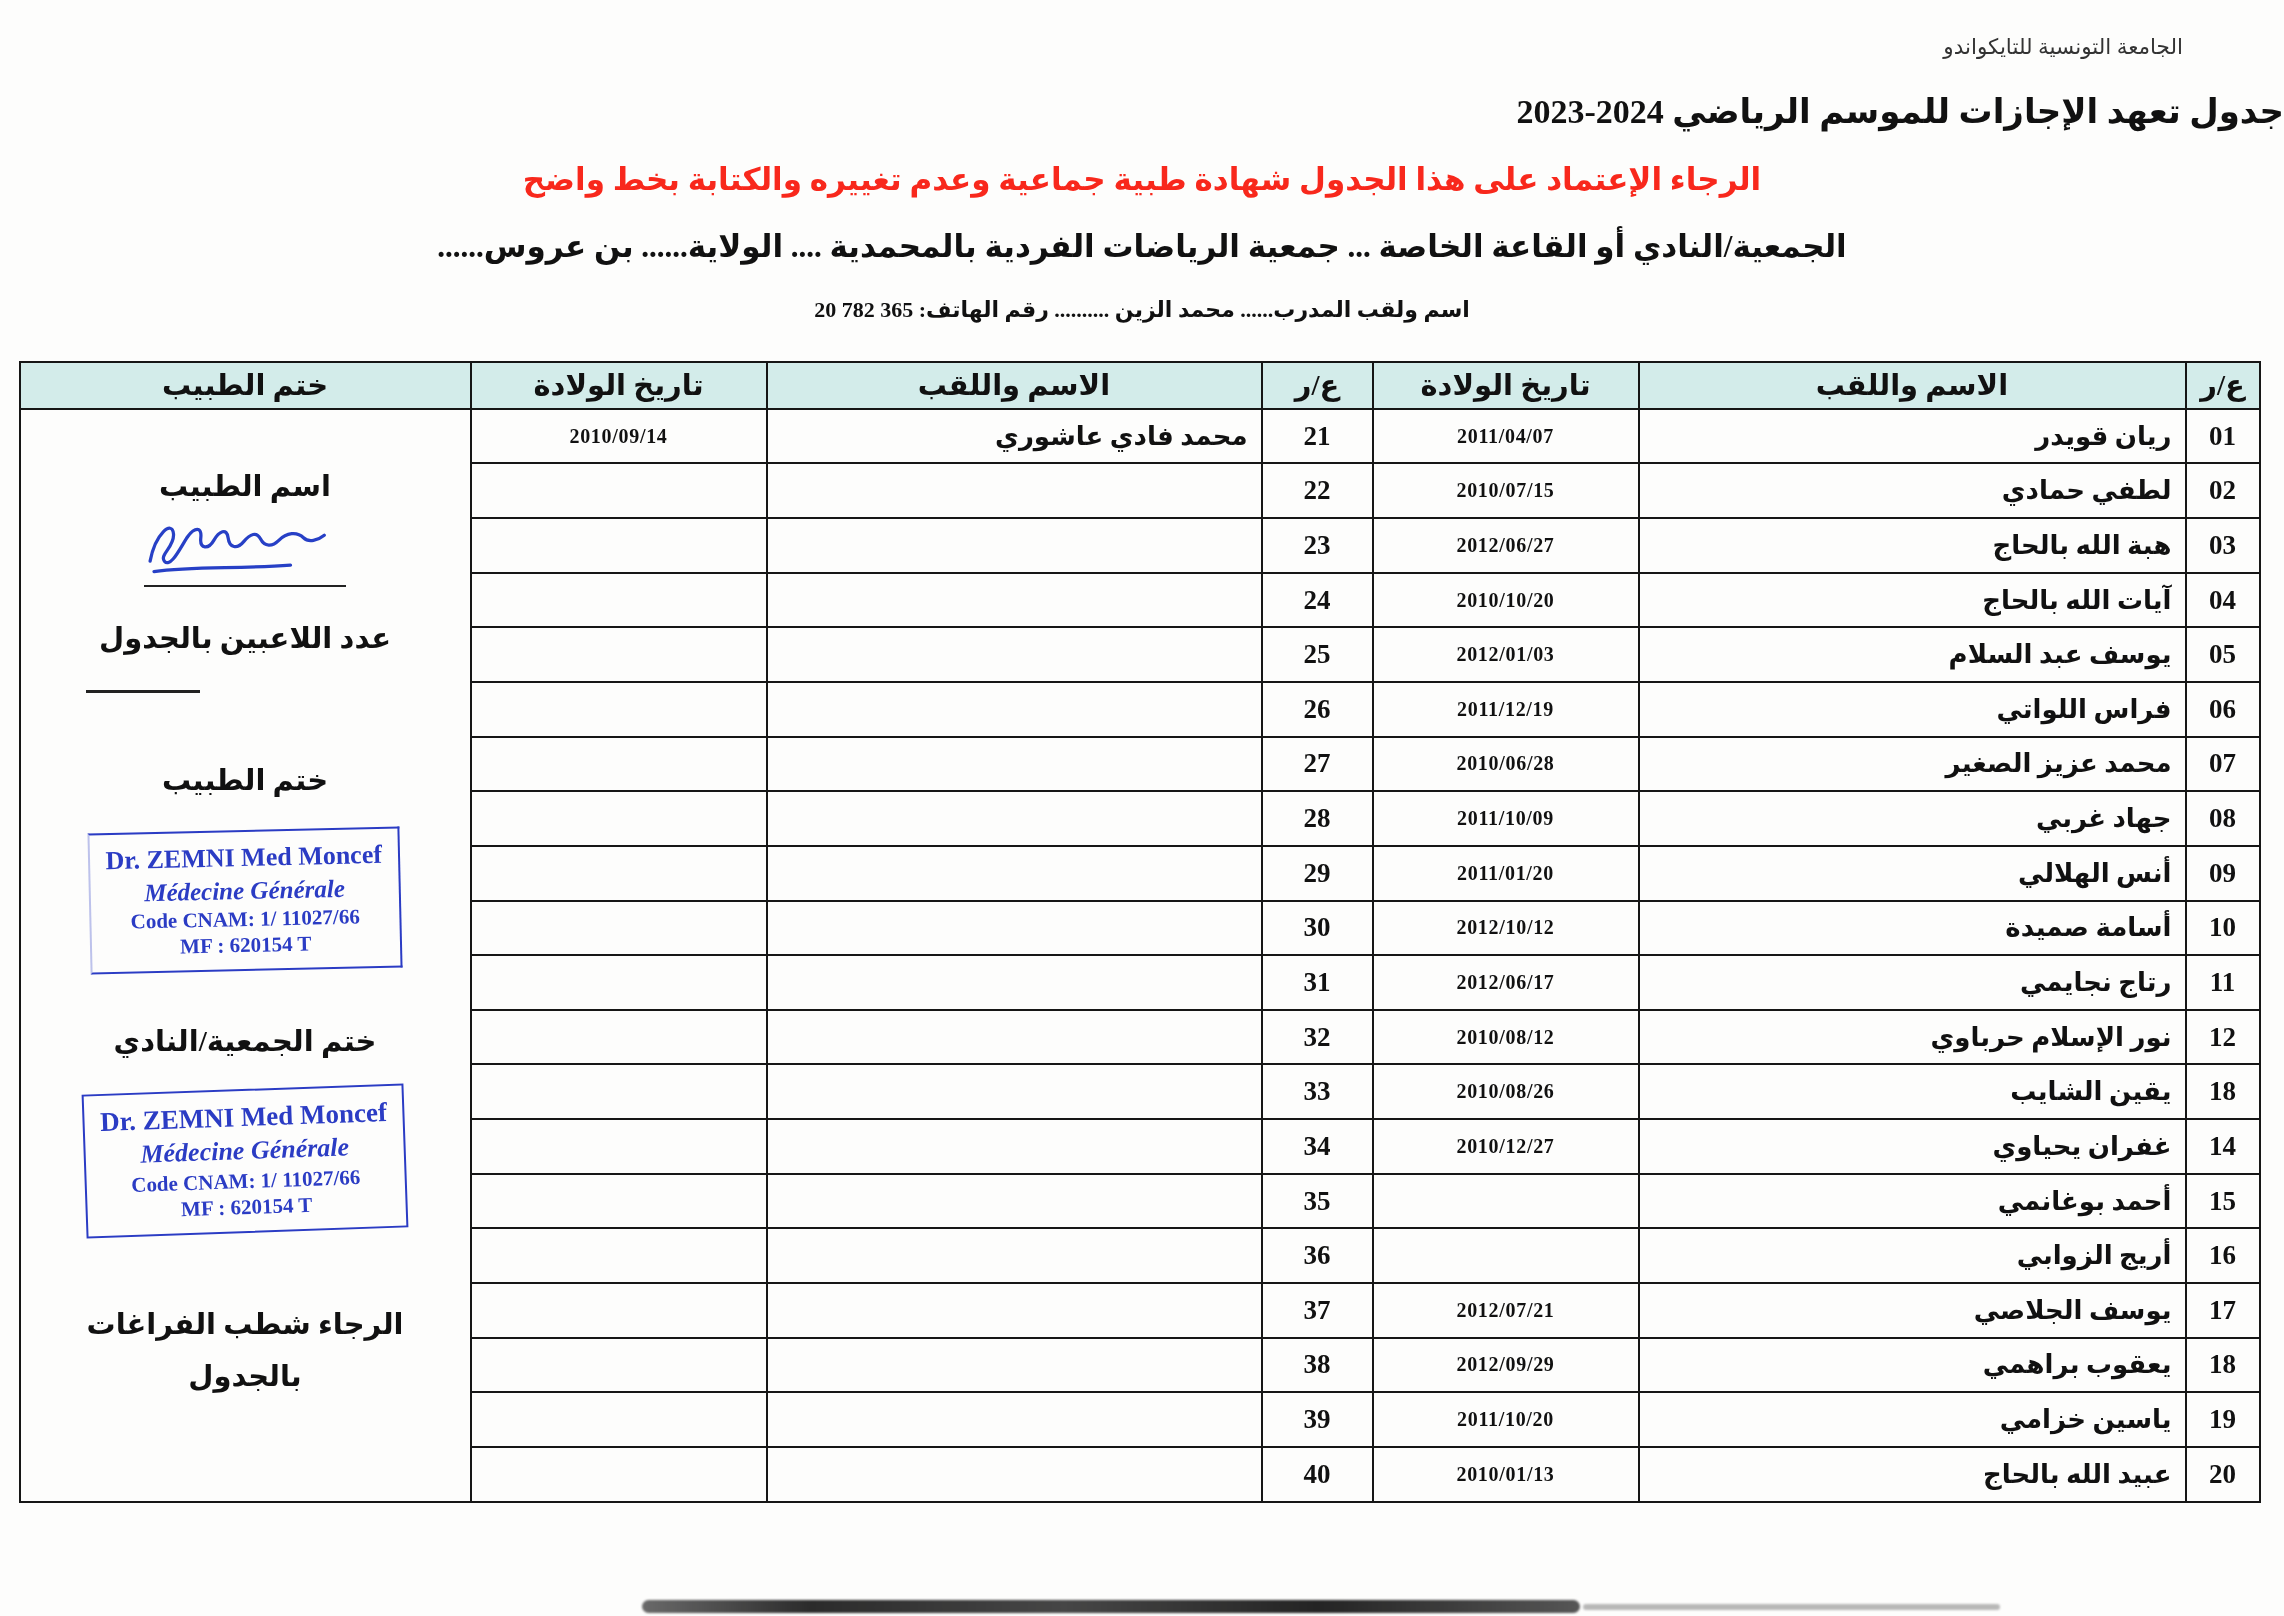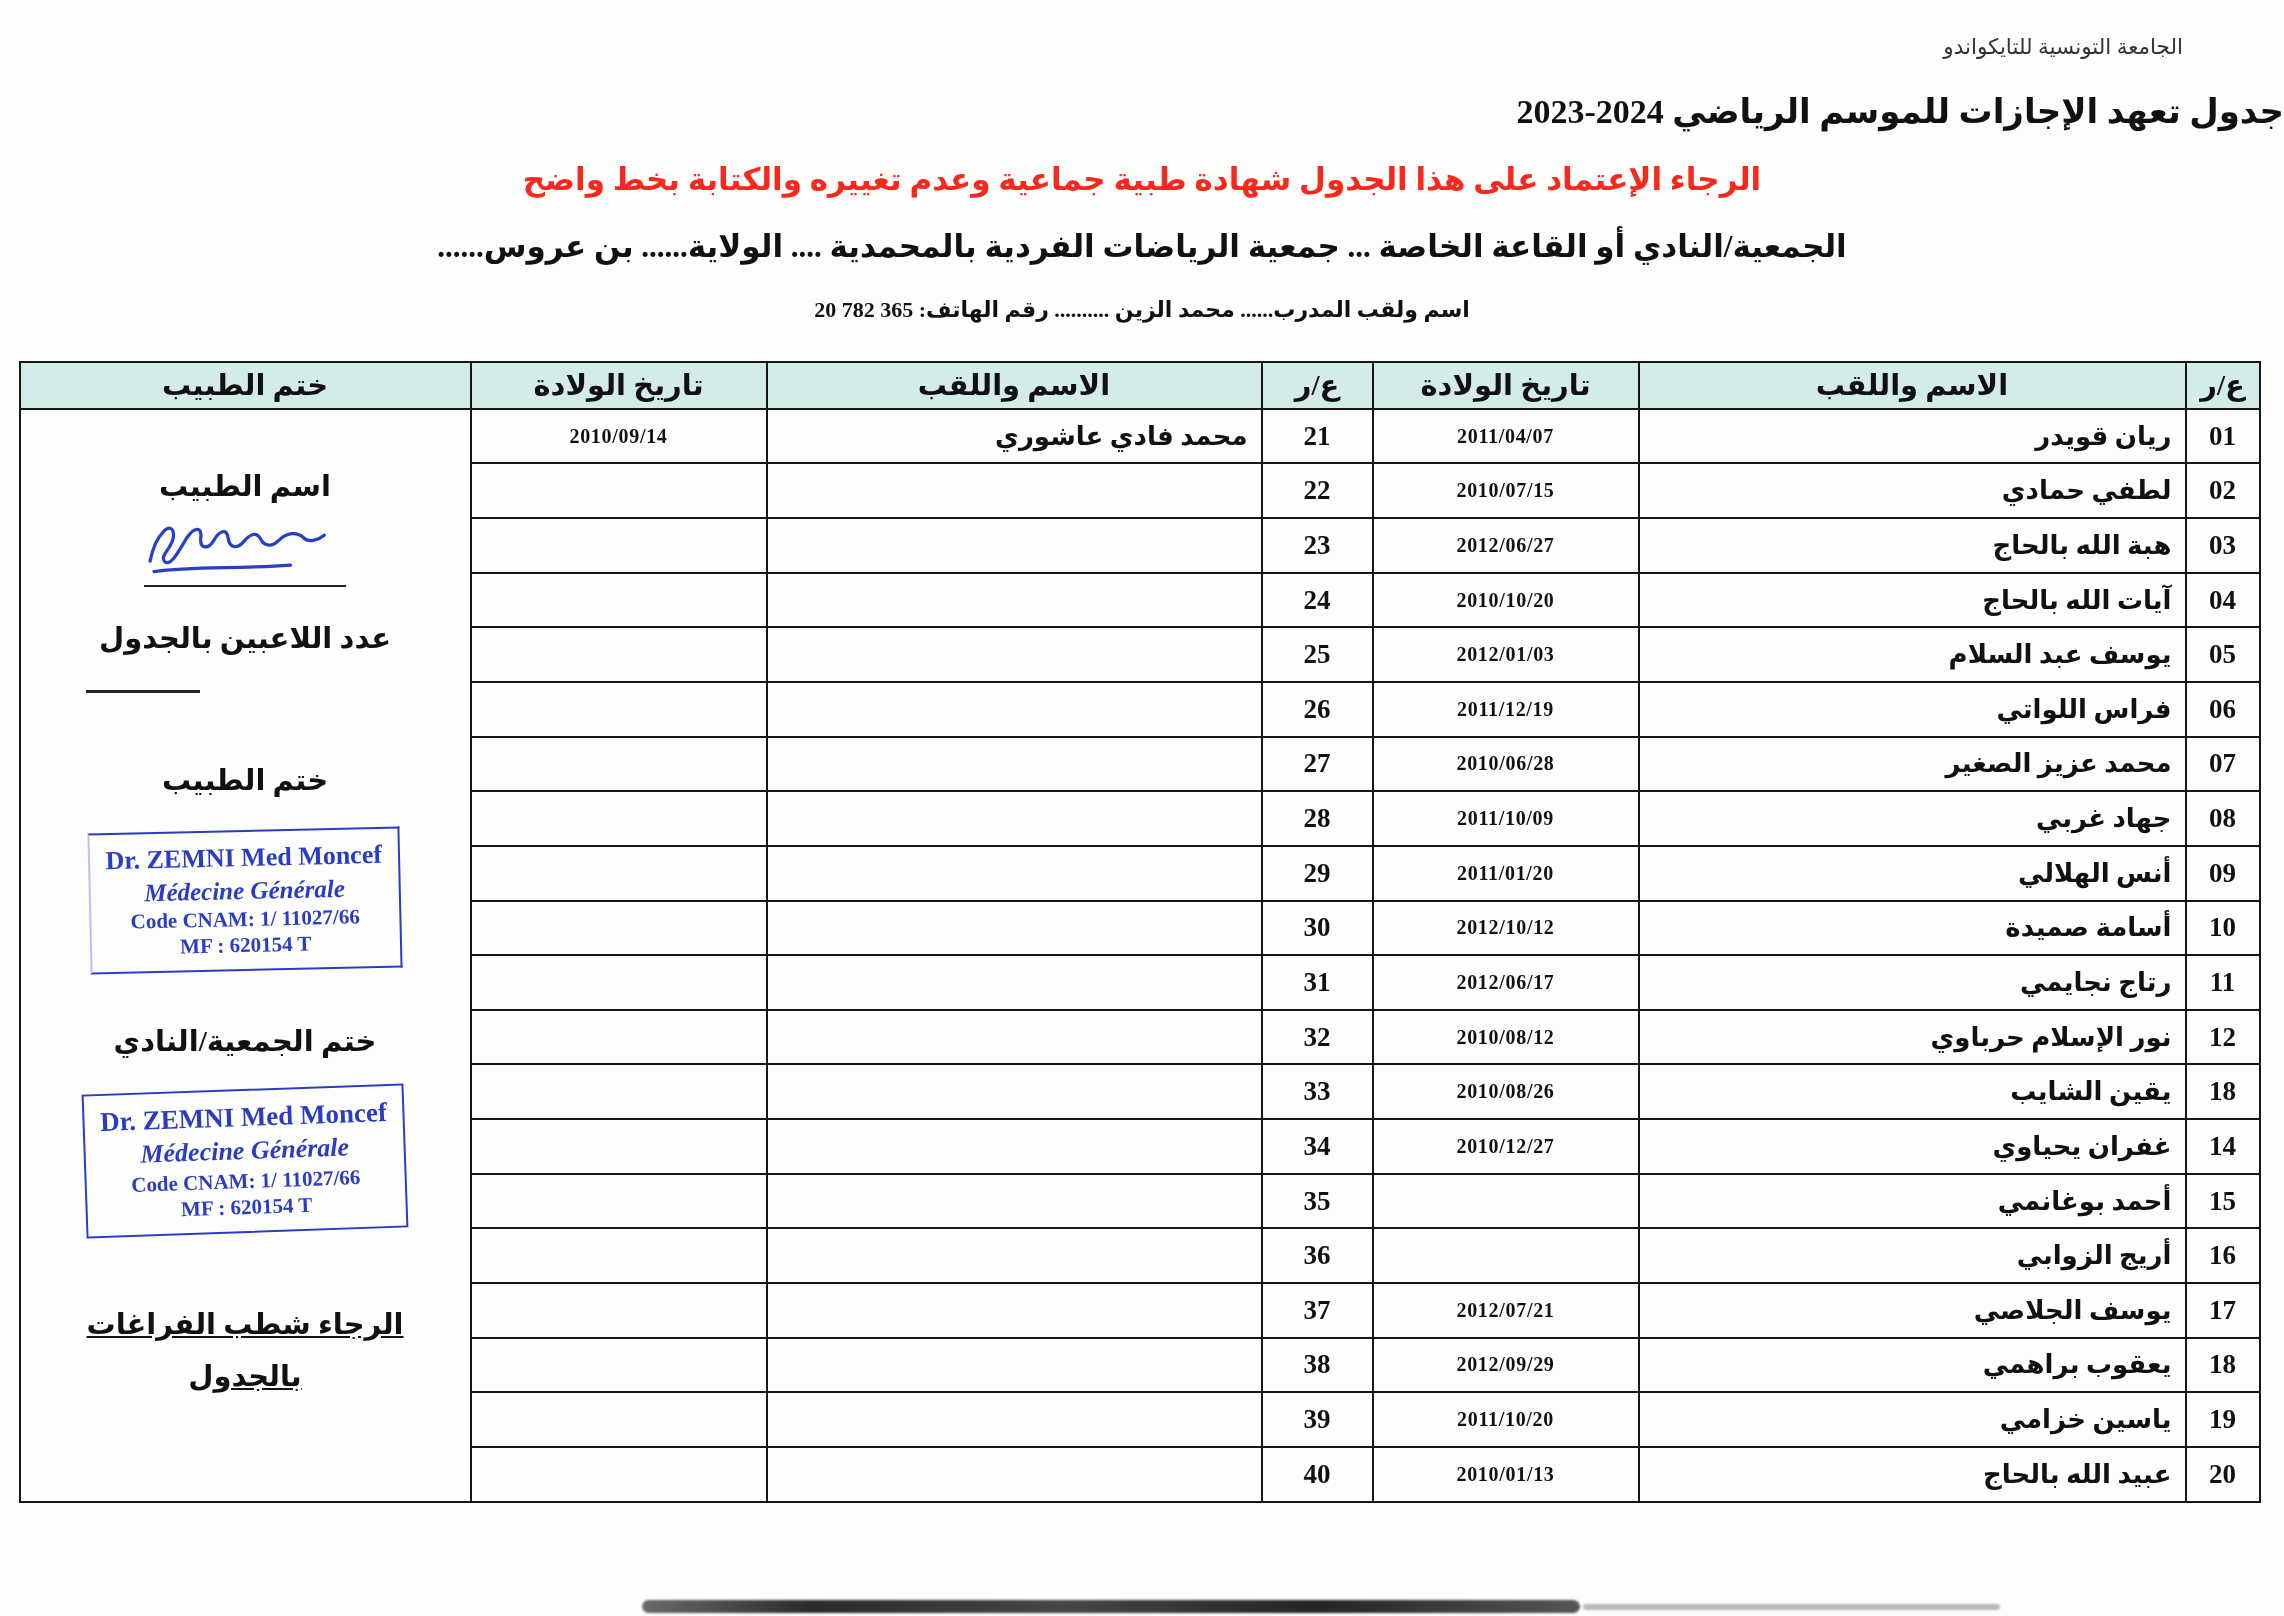--- a/index.html
+++ b/index.html
@@ -61,21 +61,21 @@
     line-height: 1.25;
   }
   .stamp-box .sb1 { font-size: 26px; font-weight: bold; }
   .stamp-box .sb2 { font-size: 25px; font-weight: bold; font-style: italic; }
   .stamp-box .sb3 { font-size: 21px; font-weight: bold; }
   .stamp-box.first { border-left-color: rgba(43, 60, 196, 0.3); }
   .stamp-box.second { transform: rotate(-2deg); margin-top: 31px; }
   .stamp-box.second .sb1 { font-size: 27px; }
   .stamp-box.second .sb2 { font-size: 26px; }
   .lbl-stamp-club { margin-top: 53px; }
-  .sc-note { margin-top: 65px; font-weight: bold; font-size: 29px; text-align: center; line-height: 1.8; text-decoration: underline; }
+  .sc-note { margin-top: 65px; font-weight: bold; font-size: 29px; text-align: center; line-height: 1.8; }
 
   .smudge-1 {
     position: absolute; bottom: 2.6px; left: 642px; width: 938px; height: 13px;
     border-radius: 7.8px; opacity: .9; filter: blur(1px);
     background: linear-gradient(90deg, #5a5a5a 0%, #151515 18%, #333 45%, #0d0d0d 72%, #444 100%);
   }
   .smudge-2 {
     position: absolute; bottom: 5.9px; left: 1583px; width: 417px; height: 6.5px;
     border-radius: 5.2px; background: #3a3a3a; opacity: .35; filter: blur(1.3px);
   }

